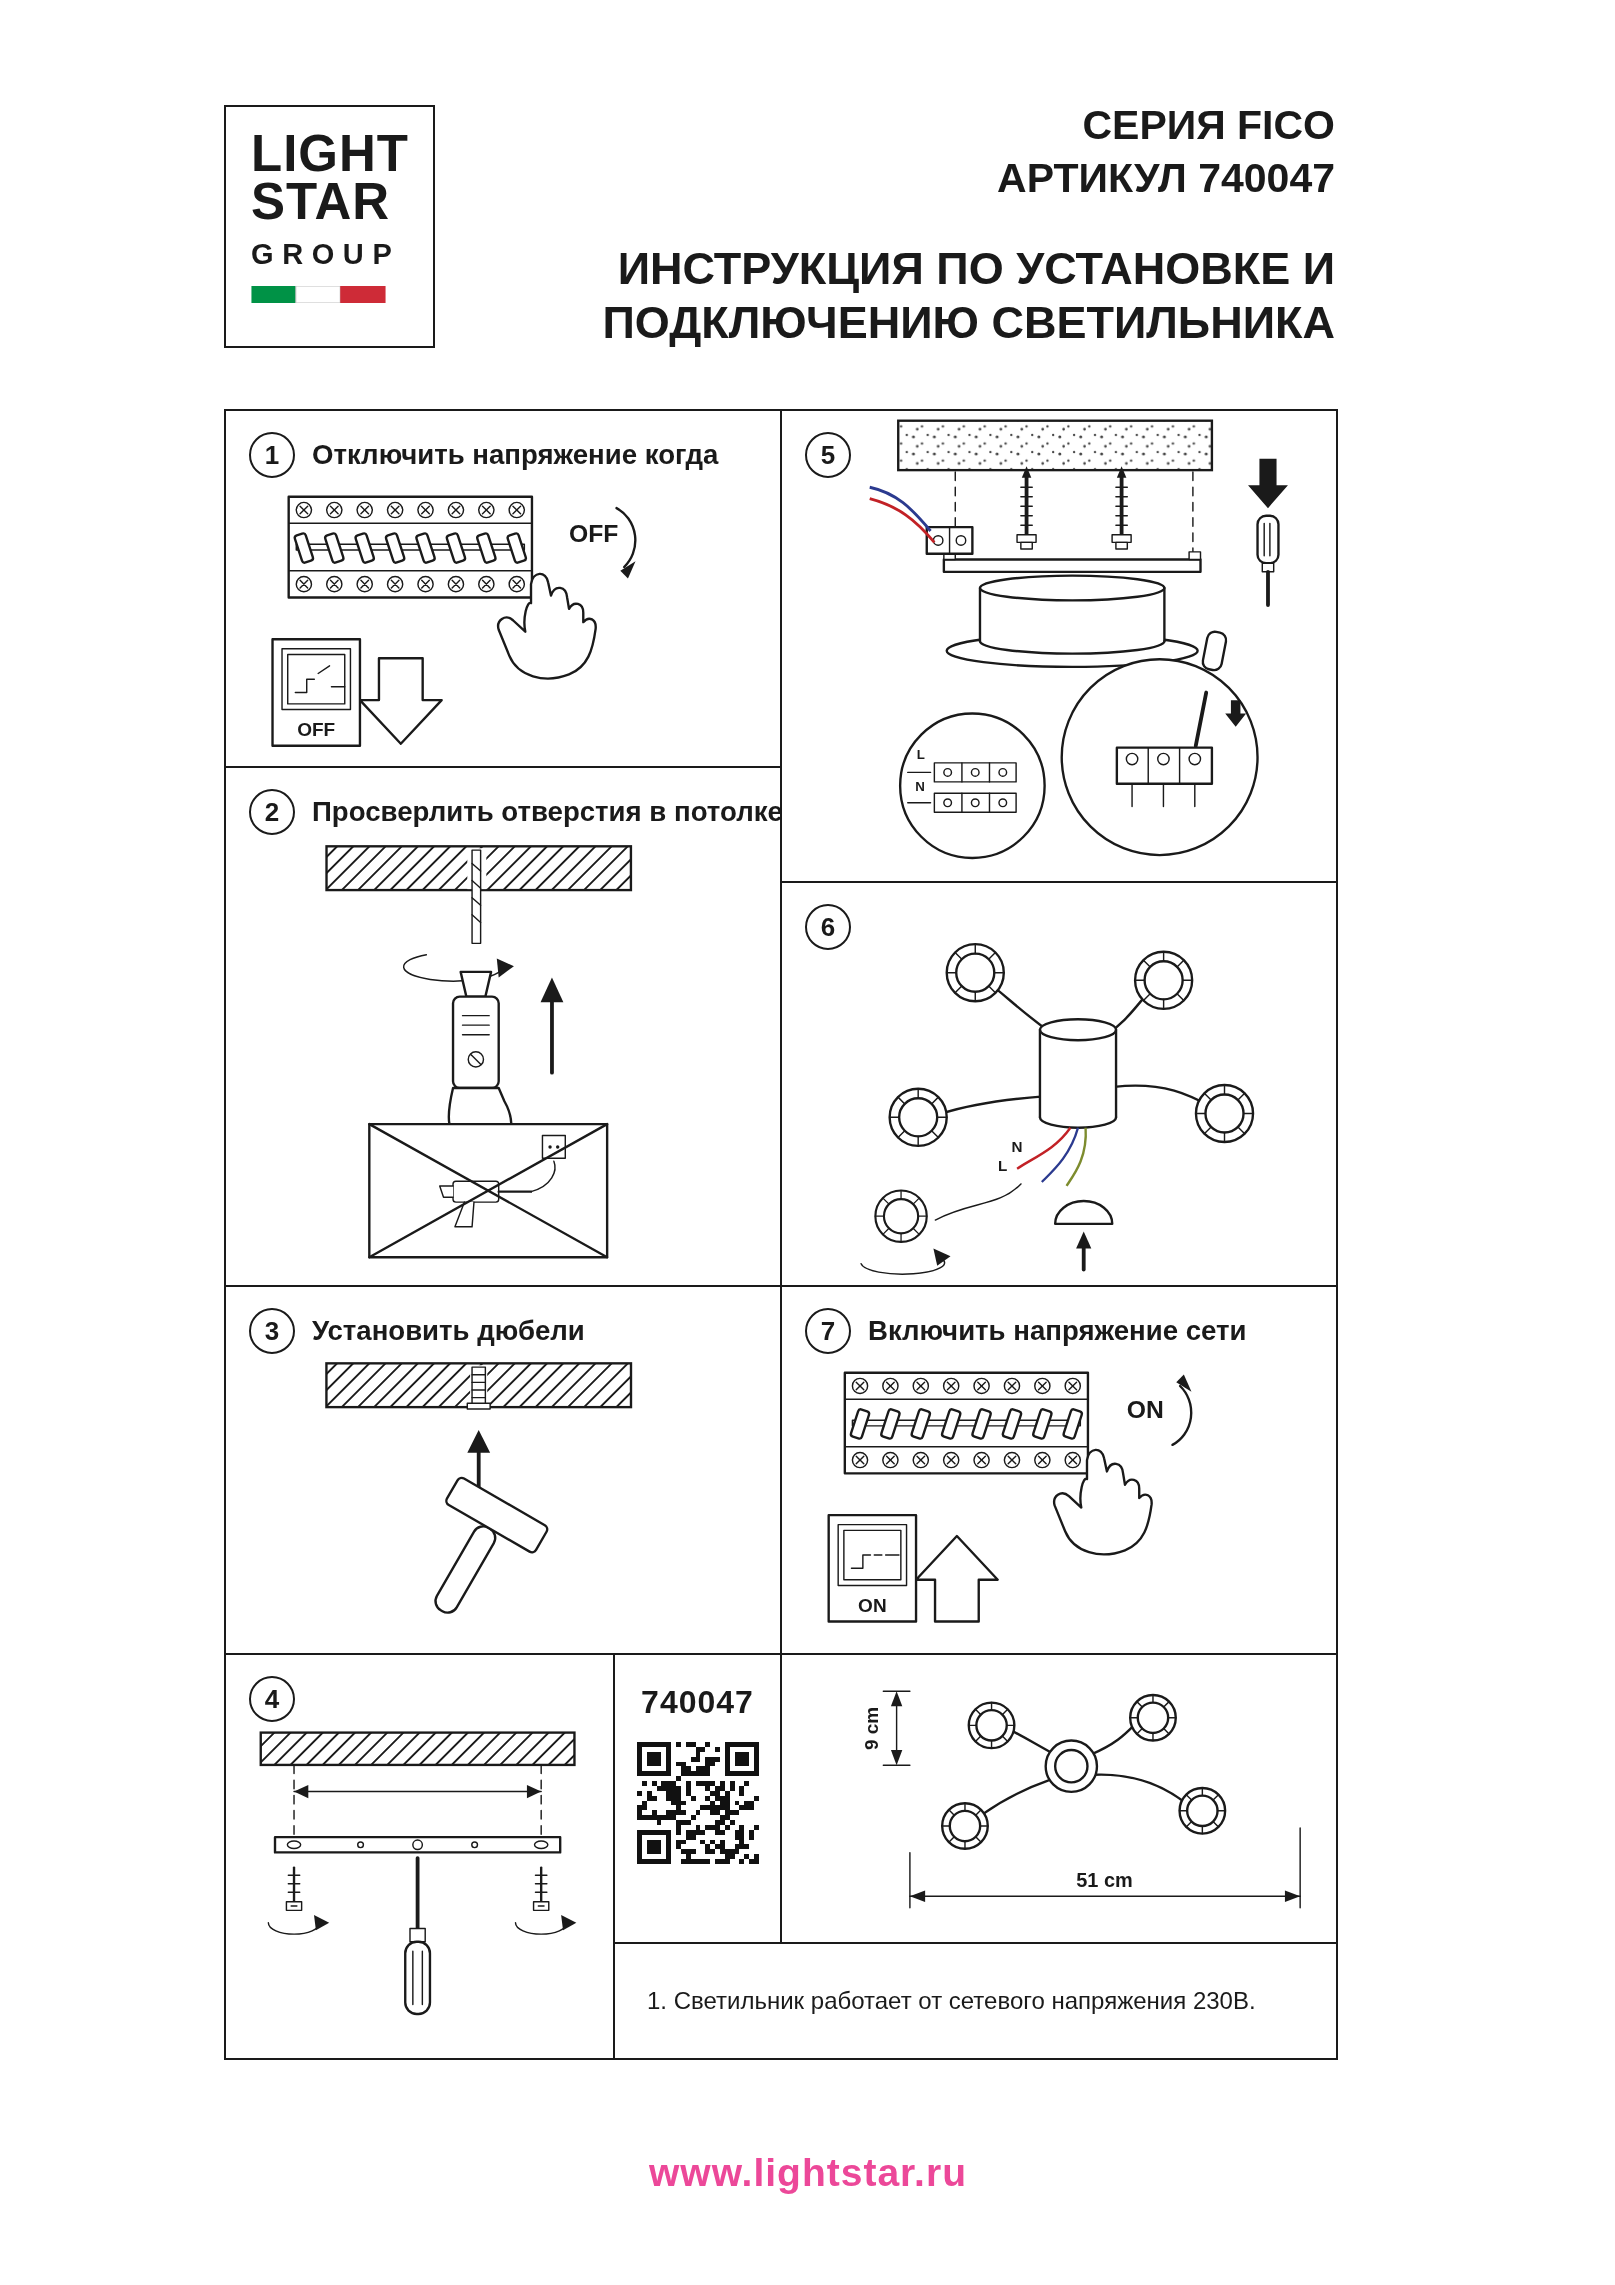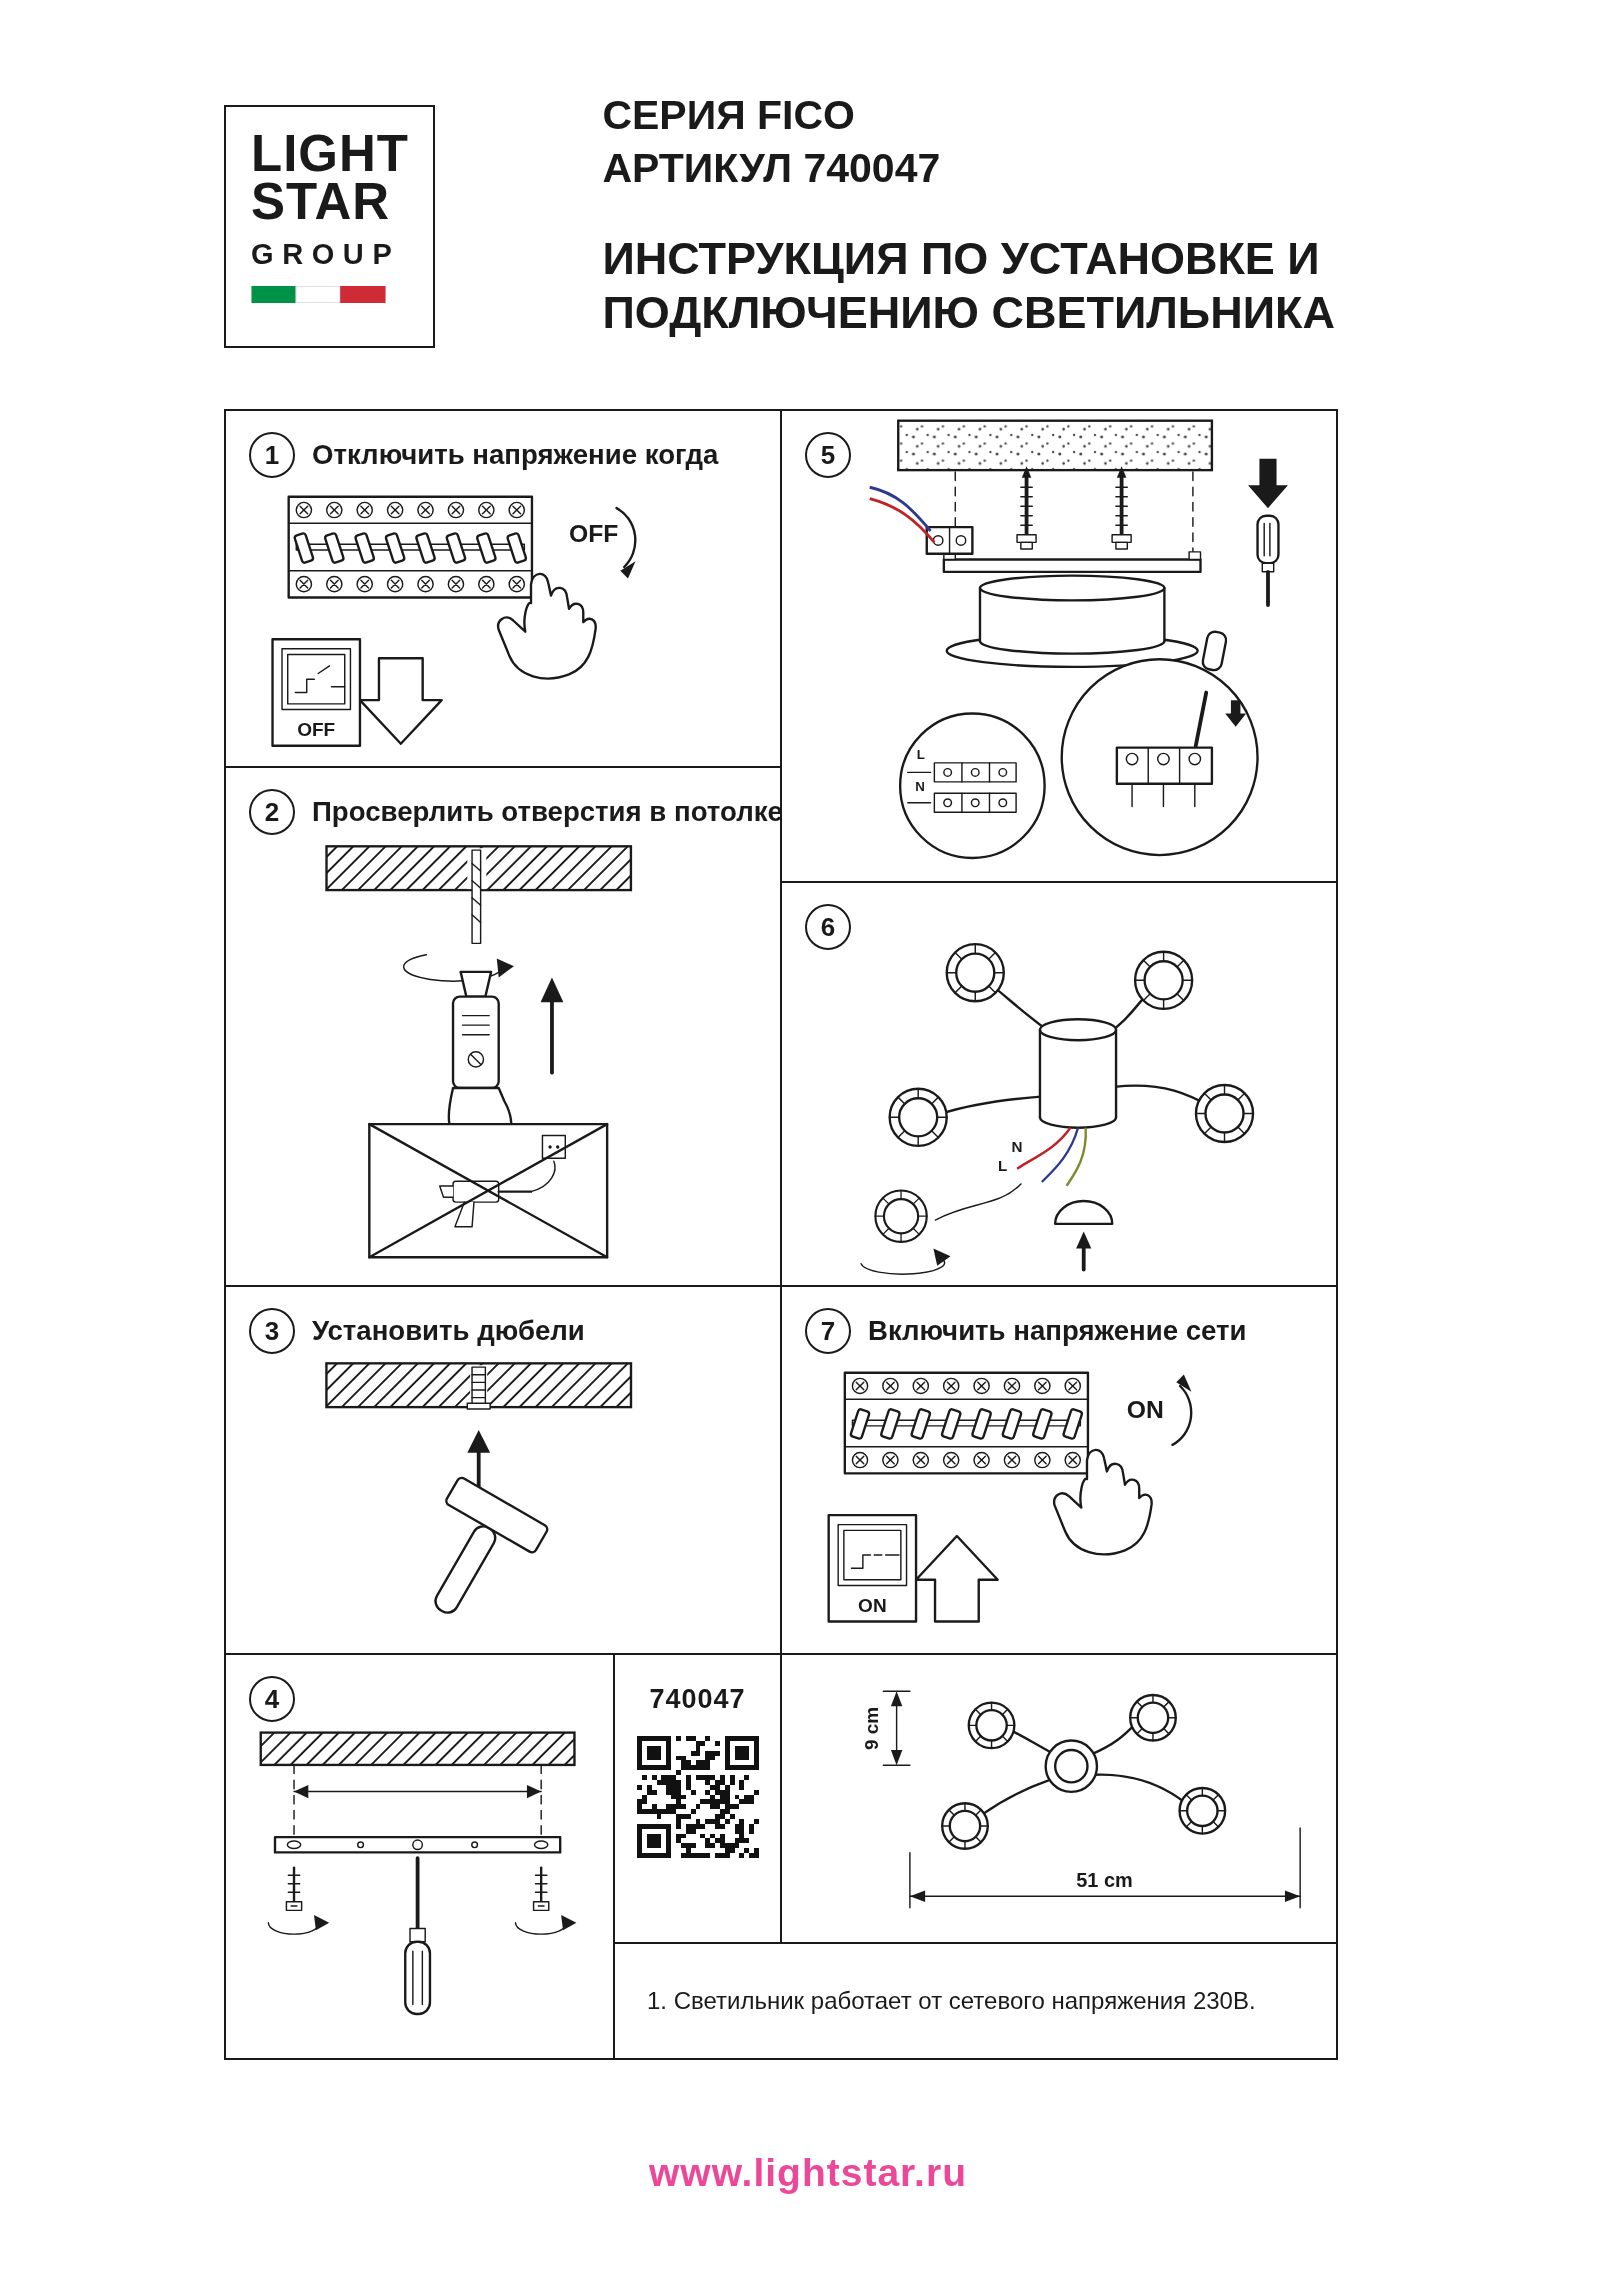--- a/index.html
+++ b/index.html
@@ -17,27 +17,27 @@
   .s-thin{stroke-width:1.5}
   .s-th{stroke-width:4}
   .s-dash{stroke-dasharray:9 7}
   .s-txt{font-family:"Liberation Sans",sans-serif;font-weight:bold;fill:#1a1a1a}
   
   .logo{position:absolute;left:224px;top:105px;width:211px;height:243px;border:2.9px solid #1a1a1a;padding:23px 0 16px 25px}
   .logo-big{font-size:51px;font-weight:bold;line-height:0.95;letter-spacing:1px}
   .logo-group{font-size:29px;font-weight:bold;letter-spacing:8.6px;margin-top:11.4px}
   .logo-flag{margin-top:15px}
   
-  .hdr{position:absolute;right:281px;top:89px;}
+  .hdr{position:absolute;right:281px;top:99px;text-align:right}
   .hdr-series{font-size:41px;font-weight:bold;line-height:1.3}
   .hdr-article{font-size:41px;font-weight:bold;line-height:1.3}
   .hdr-title{font-size:45px;font-weight:bold;line-height:1.22;margin-top:36px}
   
   .qr-panel-inner{position:absolute;inset:0;display:flex;flex-direction:column;align-items:center;padding-top:28.5px;gap:21px}
-  .art-code{font-size:27px;font-weight:bold;letter-spacing:1px}
+  .art-code{font-size:32px;font-weight:bold;letter-spacing:1px}
   
   .notes{position:absolute;inset:0;display:flex;flex-direction:column;justify-content:center;padding-left:32px;gap:17px}
   .notes p{font-size:24px;line-height:1.3}
   
   .footer{position:absolute;top:2151px;left:0;width:100%;text-align:center}
   .footer span{font-size:39px;font-weight:bold;letter-spacing:1px;color:#ec4899}
 </style>
 </head>
 <body>
 

